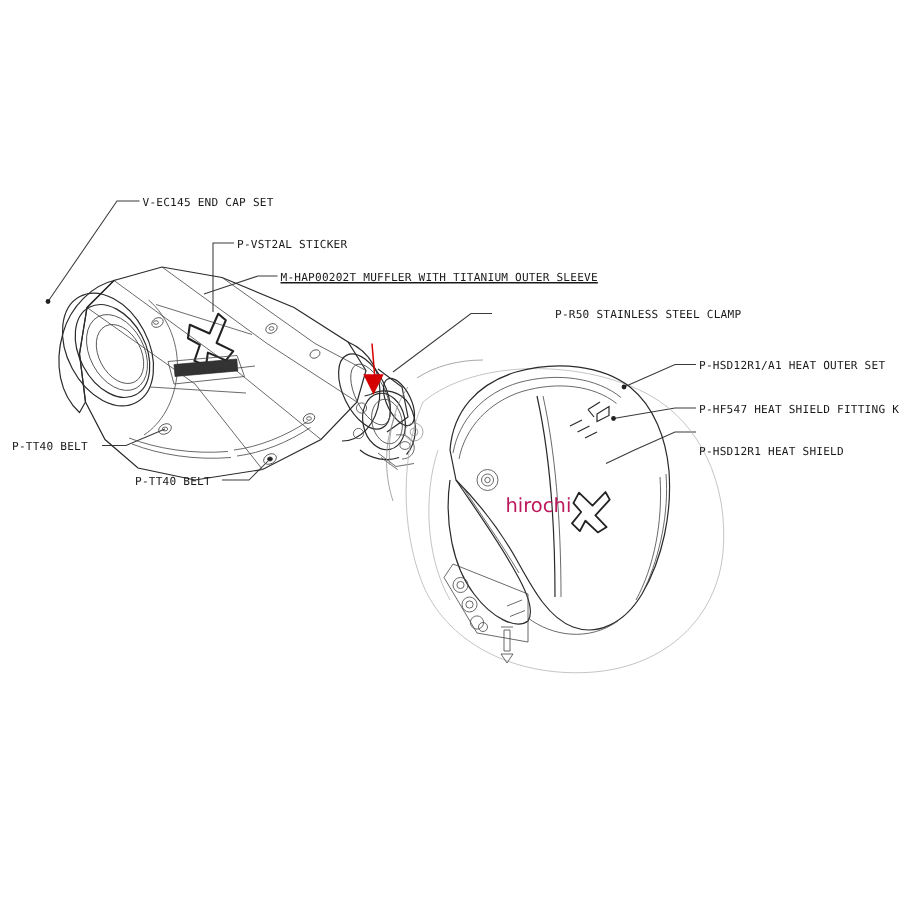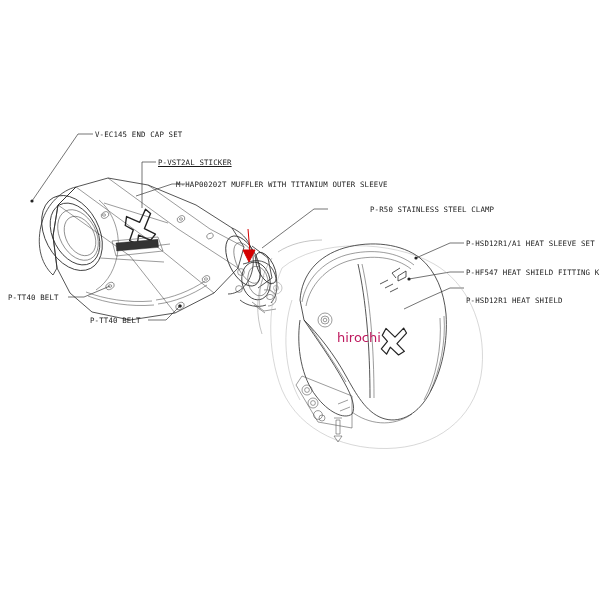--- a/index.html
+++ b/index.html
@@ -245,27 +245,27 @@
       <path class="ln-faint" d="M278 252 C290 244 306 240 322 240"></path>
       <path class="ln-faint" d="M264 276 C256 294 256 316 262 334"></path>
       <circle class="ln-faint" cx="276" cy="288" r="6"></circle>
       <circle class="ln-faint" cx="276" cy="288" r="2.6"></circle>
     </g>
 
   </svg>
 
   <div class="lbl" style="left:95px; top:131px;">V-EC145 END CAP SET</div>
 
-  <div class="lbl" style="left:158px; top:159px;text-decoration:underline;">P-VST2AL STICKER</div>
-
-  <div class="lbl" style="left:176px; top:181px;">M-HAP00202T MUFFLER WITH TITANIUM OUTER SLEEVE</div>
+  <div class="lbl" style="left:158px; top:159px;">P-VST2AL STICKER</div>
+
+  <div class="lbl" style="left:187px; top:181px;text-decoration:underline;">M-HAP00202T MUFFLER WITH TITANIUM OUTER SLEEVE</div>
 
   <div class="lbl" style="left:330px; top:206px;padding-left:40px;">P-R50 STAINLESS STEEL CLAMP</div>
 
-  <div class="lbl" style="left:466px; top:240px;">P-HSD12R1/A1 HEAT SLEEVE SET</div>
+  <div class="lbl" style="left:466px; top:240px;">P-HSD12R1/A1 HEAT OUTER SET</div>
 
   <div class="lbl" style="left:466px; top:269px;">P-HF547 HEAT SHIELD FITTING KIT</div>
 
   <div class="lbl" style="left:466px; top:285px;margin-top:12px;">P-HSD12R1 HEAT SHIELD</div>
 
   <div class="lbl" style="left:8px; top:294px;">P-TT40 BELT</div>
 
   <div class="lbl" style="left:90px; top:317px;">P-TT40 BELT</div>
 
   <div class="wm" style="left:337px; top:331px;">hirochi</div>

